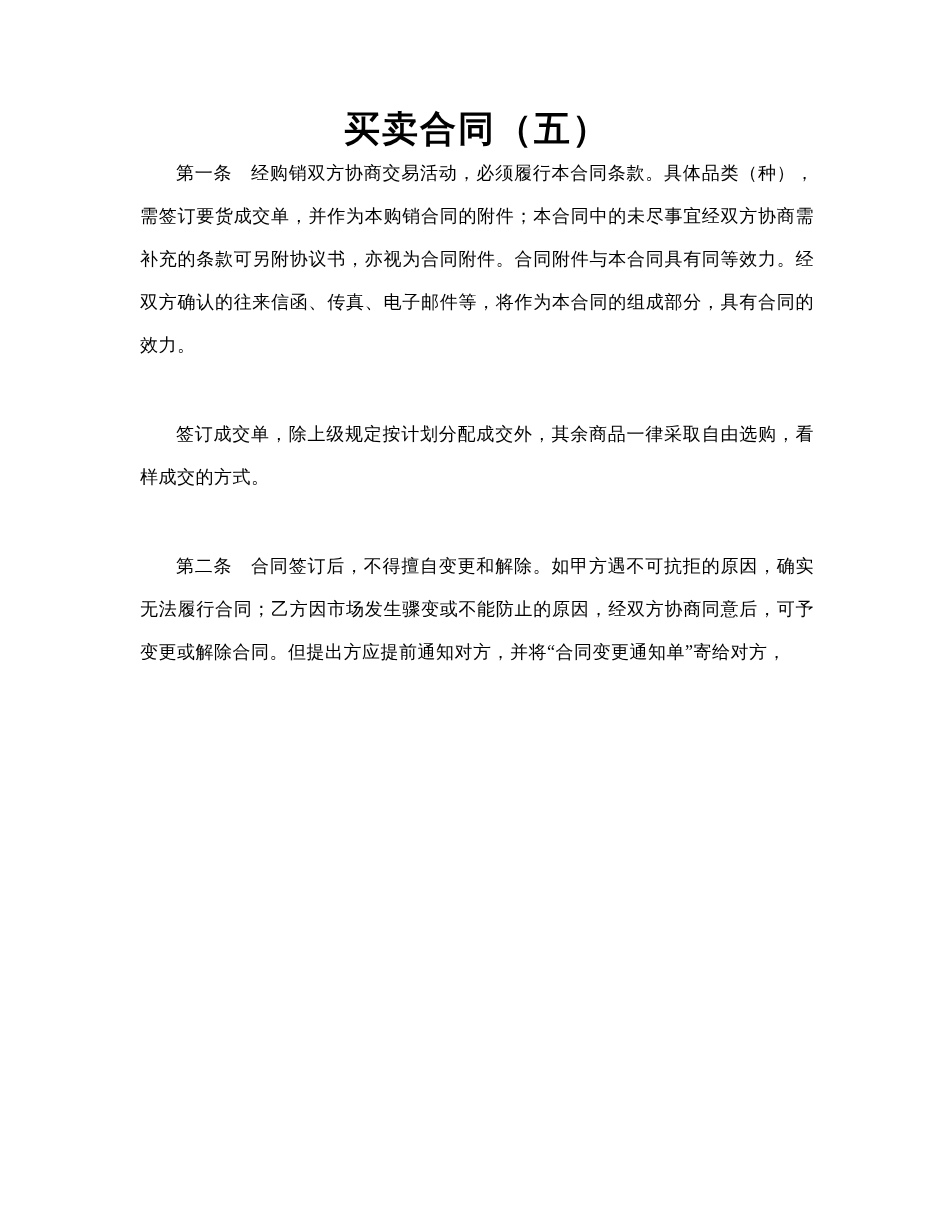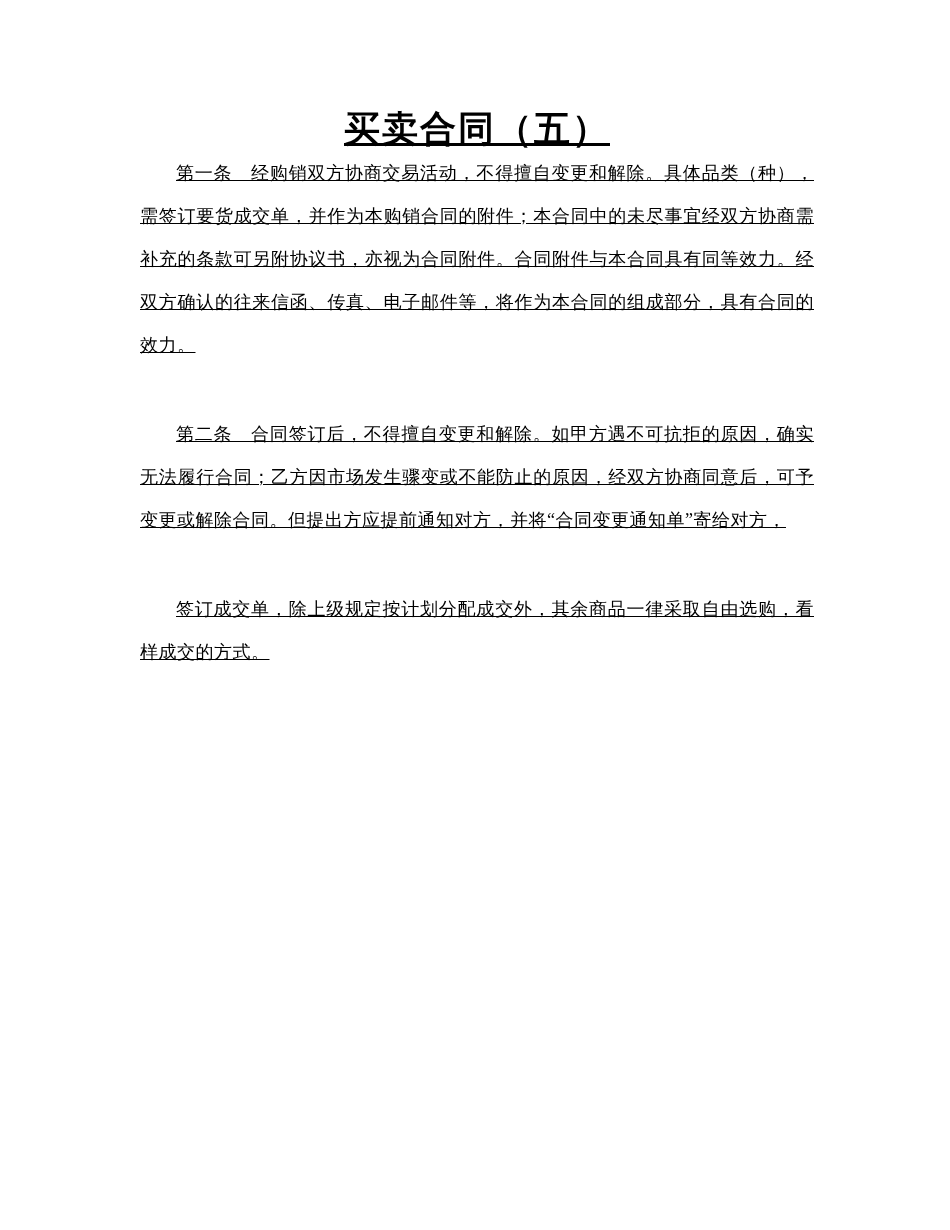--- a/index.html
+++ b/index.html
@@ -10,21 +10,20 @@
   .page {
     position: relative;
     width: 950px;
     height: 1062px;
     background: #ffffff;
     box-sizing: border-box;
     padding: 106px 136px 0 140px;
     overflow: hidden;
     color: #000000;
     font-family: "Liberation Serif", "DejaVu Serif", serif;
-    text-decoration: underline;
   }
   .title {
     margin: 0;
     text-align: center;
     font-family: "Liberation Sans", "DejaVu Sans", sans-serif;
     font-weight: bold;
     font-size: 36px;
     line-height: 46px;
     letter-spacing: 2px;
   }
@@ -61,21 +60,21 @@
 </head>
 <body>
 
 <div class="page">
 
   <h1 class="title">买卖合同（五）</h1>
 
 
   <div class="body-text">
 
-    <p class="para">第一条　经购销双方协商交易活动，不得擅自变更和解除。具体品类（种），需签订要货成交单，并作为本购销合同的附件；本合同中的未尽事宜经双方协商需补充的条款可另附协议书，亦视为合同附件。合同附件与本合同具有同等效力。经双方确认的往来信函、传真、电子邮件等，将作为本合同的组成部分，具有合同的效力。</p>
+    <p class="para">第一条　经购销双方协商交易活动，必须履行本合同条款。具体品类（种），需签订要货成交单，并作为本购销合同的附件；本合同中的未尽事宜经双方协商需补充的条款可另附协议书，亦视为合同附件。合同附件与本合同具有同等效力。经双方确认的往来信函、传真、电子邮件等，将作为本合同的组成部分，具有合同的效力。</p>
+
+    <p class="para">签订成交单，除上级规定按计划分配成交外，其余商品一律采取自由选购，看样成交的方式。</p>
 
     <p class="para">第二条　合同签订后，不得擅自变更和解除。如甲方遇不可抗拒的原因，确实无法履行合同；乙方因市场发生骤变或不能防止的原因，经双方协商同意后，可予变更或解除合同。但提出方应提前通知对方，并将“合同变更通知单”寄给对方，</p>
-
-    <p class="para">签订成交单，除上级规定按计划分配成交外，其余商品一律采取自由选购，看样成交的方式。</p>
 
   </div>
 
 </div>
 
 </body></html>

